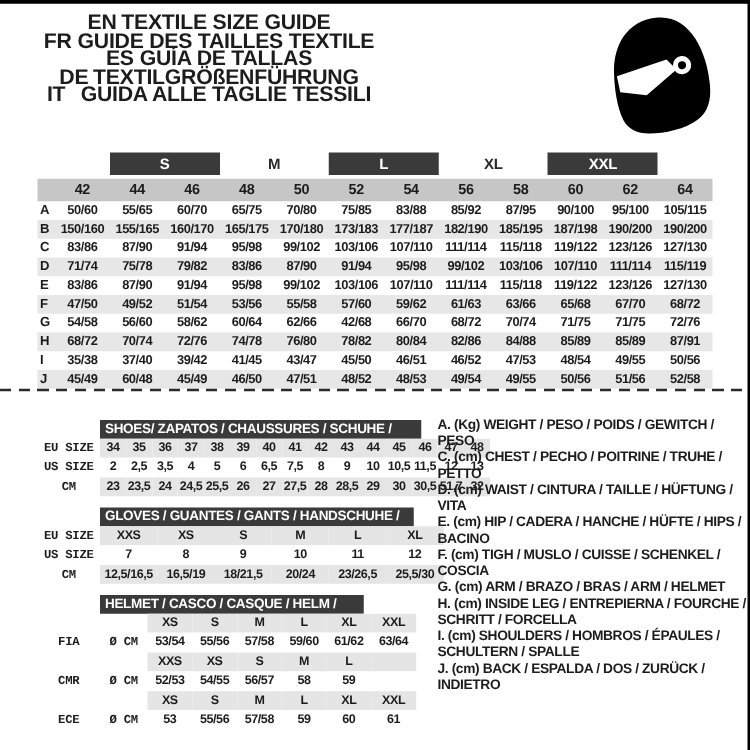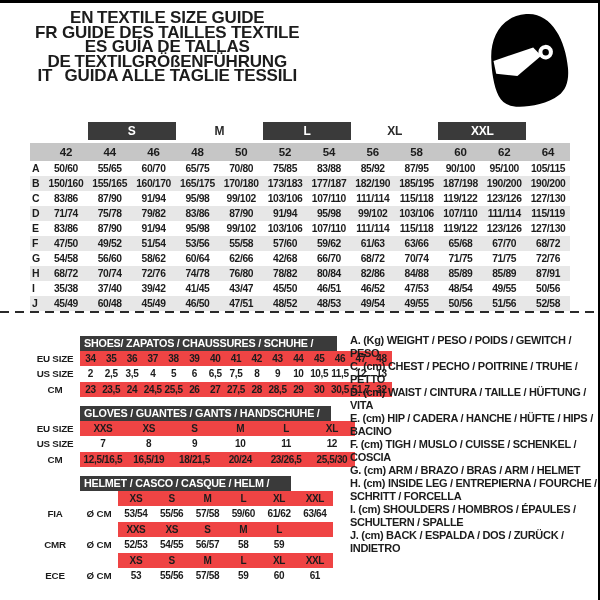--- a/index.html
+++ b/index.html
@@ -42,22 +42,22 @@
   .sub-title{background:#3a3a3a;color:#fff;font-size:10.8px;height:15px;line-height:15px;
     padding-left:4px;letter-spacing:-0.25px;margin-left:50px;box-sizing:border-box;}
   #shoes .sub-title{width:257px;}
   #gloves .sub-title{width:251px;}
   #helmet-table .sub-title{width:211px;}
   .sub-row{display:grid;height:15.4px;}
   .sub-row div{font-size:10px;line-height:15.4px;text-align:center;letter-spacing:-0.35px;}
   #shoes .sub-row{grid-template-columns:50px repeat(15,20.8px);}
   #gloves .sub-row{grid-template-columns:50px repeat(6,45.8px);}
   #helmet-table .sub-row{grid-template-columns:50px 38px repeat(6,35.8px);}
-  .sub-label{text-align:right;font-size:9.8px !important;letter-spacing:-0.2px !important;}
-  .shade{background:#ef4444;}
+  .sub-label{text-align:right;font-size:9.8px !important;letter-spacing:-0.2px !important;font-family:Liberation Mono, monospace;}
+  .shade{background:#e5e5e5;}
 
   
   .legend{position:absolute;left:350px;top:334px;width:248px;}
   .legend-item{font-size:11px;line-height:13px;letter-spacing:-0.3px;white-space:pre-line;}
 </style>
 </head>
 <body>
 
 <div class="page">
   <div class="top-line"></div>

